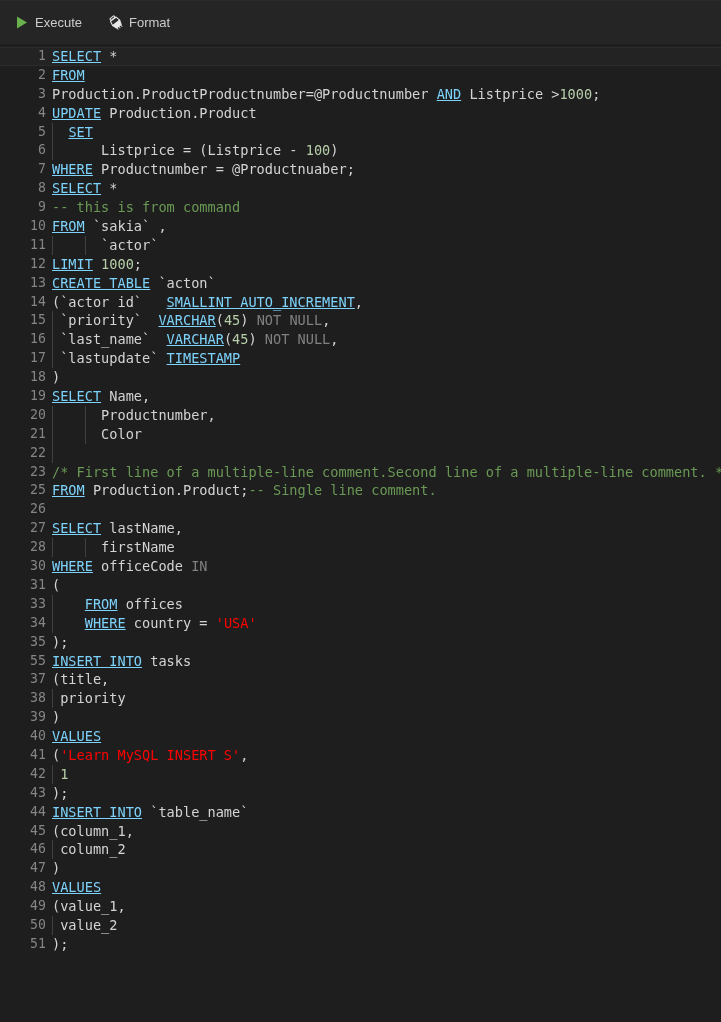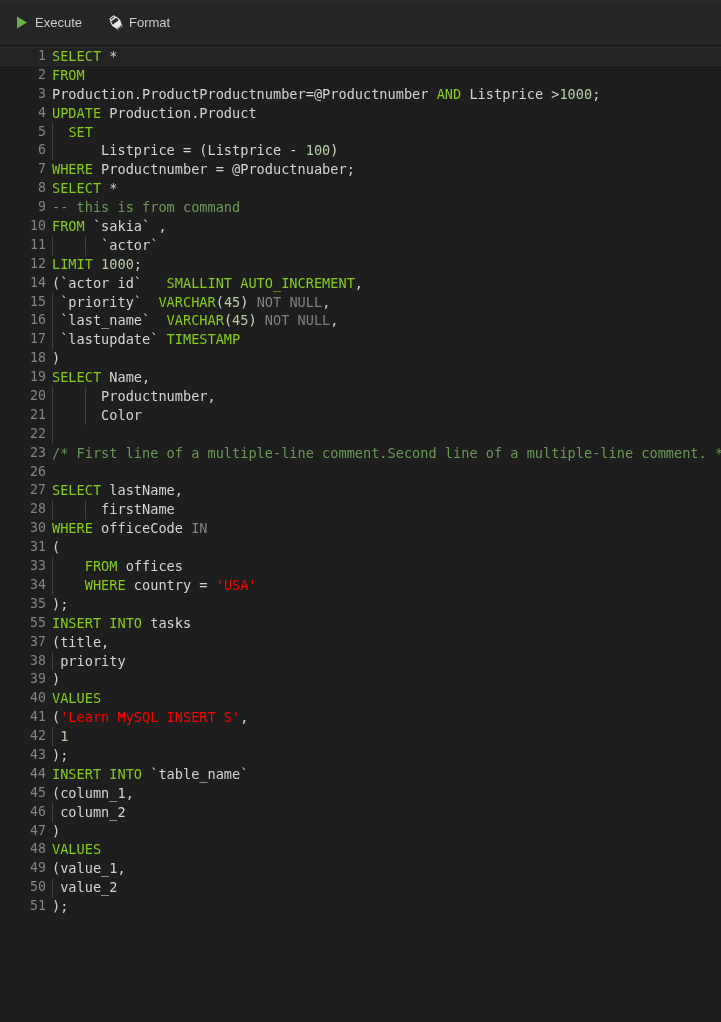--- a/index.html
+++ b/index.html
@@ -105,21 +105,21 @@
   
   .guide {
     position: absolute;
     top: 0;
     bottom: 0;
     width: 1px;
     background: #404040;
   }
 
   
-  .kw   { color: #84cc16; }   
+  .kw   { color: #7dd3fc; text-decoration: underline; }   
   .txt  { color: #d4d4d4; }   
   .num  { color: #b5cea8; }   
   .str  { color: #ff0000; }   
   .cmt  { color: #6a9955; }   
   .dim  { color: #808080; }   
   .punc { color: #d4d4d4; }
 </style>
 </head>
 <body>
 
@@ -161,30 +161,32 @@
         <div class="row"><div class="ln">3</div><div class="code"><span class="txt">Production.ProductProductnumber=@Productnumber </span><span class="kw">AND</span><span class="txt"> Listprice &gt;</span><span class="num">1000</span><span class="punc">;</span></div></div>
         <div class="row"><div class="ln">4</div><div class="code"><span class="kw">UPDATE</span><span class="txt"> Production.Product</span></div></div>
         <div class="row"><div class="ln">5</div><div class="code"><span class="guide" style="left: 6px;"></span><span class="punc">  </span><span class="kw">SET</span></div></div>
         <div class="row"><div class="ln">6</div><div class="code"><span class="guide" style="left: 6px;"></span><span class="txt">      Listprice = (Listprice - </span><span class="num">100</span><span class="punc">)</span></div></div>
         <div class="row"><div class="ln">7</div><div class="code"><span class="kw">WHERE</span><span class="txt"> Productnumber = @Productnuaber;</span></div></div>
         <div class="row"><div class="ln">8</div><div class="code"><span class="kw">SELECT</span><span class="punc"> </span><span class="txt">*</span></div></div>
         <div class="row"><div class="ln">9</div><div class="code"><span class="cmt">-- this is from command</span></div></div>
         <div class="row"><div class="ln">10</div><div class="code"><span class="kw">FROM</span><span class="txt"> `sakia` ,</span></div></div>
         <div class="row"><div class="ln">11</div><div class="code"><span class="guide" style="left: 6px;"></span><span class="guide" style="left: 38.72px;"></span><span class="txt">      `actor`</span></div></div>
         <div class="row"><div class="ln">12</div><div class="code"><span class="kw">LIMIT</span><span class="punc"> </span><span class="num">1000</span><span class="punc">;</span></div></div>
+        <div class="row"><div class="ln">13</div><div class="code"><span class="kw">CREATE TABLE</span><span class="txt"> `acton`</span></div></div>
         <div class="row"><div class="ln">14</div><div class="code"><span class="txt">(`actor id`   </span><span class="kw">SMALLINT AUTO_INCREMENT</span><span class="punc">,</span></div></div>
         <div class="row"><div class="ln">15</div><div class="code"><span class="guide" style="left: 6px;"></span><span class="txt"> `priority`  </span><span class="kw">VARCHAR</span><span class="punc">(</span><span class="num">45</span><span class="punc">) </span><span class="dim">NOT NULL</span><span class="punc">,</span></div></div>
         <div class="row"><div class="ln">16</div><div class="code"><span class="guide" style="left: 6px;"></span><span class="txt"> `last_name`  </span><span class="kw">VARCHAR</span><span class="punc">(</span><span class="num">45</span><span class="punc">) </span><span class="dim">NOT NULL</span><span class="punc">,</span></div></div>
         <div class="row"><div class="ln">17</div><div class="code"><span class="guide" style="left: 6px;"></span><span class="txt"> `lastupdate` </span><span class="kw">TIMESTAMP</span></div></div>
         <div class="row"><div class="ln">18</div><div class="code"><span class="punc">)</span></div></div>
         <div class="row"><div class="ln">19</div><div class="code"><span class="kw">SELECT</span><span class="txt"> Name,</span></div></div>
         <div class="row"><div class="ln">20</div><div class="code"><span class="guide" style="left: 6px;"></span><span class="guide" style="left: 38.72px;"></span><span class="txt">      Productnumber,</span></div></div>
         <div class="row"><div class="ln">21</div><div class="code"><span class="guide" style="left: 6px;"></span><span class="guide" style="left: 38.72px;"></span><span class="txt">      Color</span></div></div>
         <div class="row"><div class="ln">22</div><div class="code"><span class="guide" style="left: 6px;"></span><span class="txt"></span></div></div>
         <div class="row"><div class="ln">23</div><div class="code"><span class="cmt">/* First line of a multiple-line comment.Second line of a multiple-line comment. */</span></div></div>
+        <div class="row"><div class="ln">25</div><div class="code"><span class="kw">FROM</span><span class="txt"> Production.Product;</span><span class="cmt">-- Single line comment.</span></div></div>
         <div class="row"><div class="ln">26</div><div class="code"><span class="txt"></span></div></div>
         <div class="row"><div class="ln">27</div><div class="code"><span class="kw">SELECT</span><span class="txt"> lastName,</span></div></div>
         <div class="row"><div class="ln">28</div><div class="code"><span class="guide" style="left: 6px;"></span><span class="guide" style="left: 38.72px;"></span><span class="txt">      firstName</span></div></div>
         <div class="row"><div class="ln">30</div><div class="code"><span class="kw">WHERE</span><span class="txt"> officeCode </span><span class="dim">IN</span></div></div>
         <div class="row"><div class="ln">31</div><div class="code"><span class="punc">(</span></div></div>
         <div class="row"><div class="ln">33</div><div class="code"><span class="guide" style="left: 6px;"></span><span class="punc">    </span><span class="kw">FROM</span><span class="txt"> offices</span></div></div>
         <div class="row"><div class="ln">34</div><div class="code"><span class="guide" style="left: 6px;"></span><span class="punc">    </span><span class="kw">WHERE</span><span class="txt"> country = </span><span class="str">'USA'</span></div></div>
         <div class="row"><div class="ln">35</div><div class="code"><span class="punc">);</span></div></div>
         <div class="row"><div class="ln">55</div><div class="code"><span class="kw">INSERT INTO</span><span class="txt"> tasks</span></div></div>
         <div class="row"><div class="ln">37</div><div class="code"><span class="txt">(title,</span></div></div>

